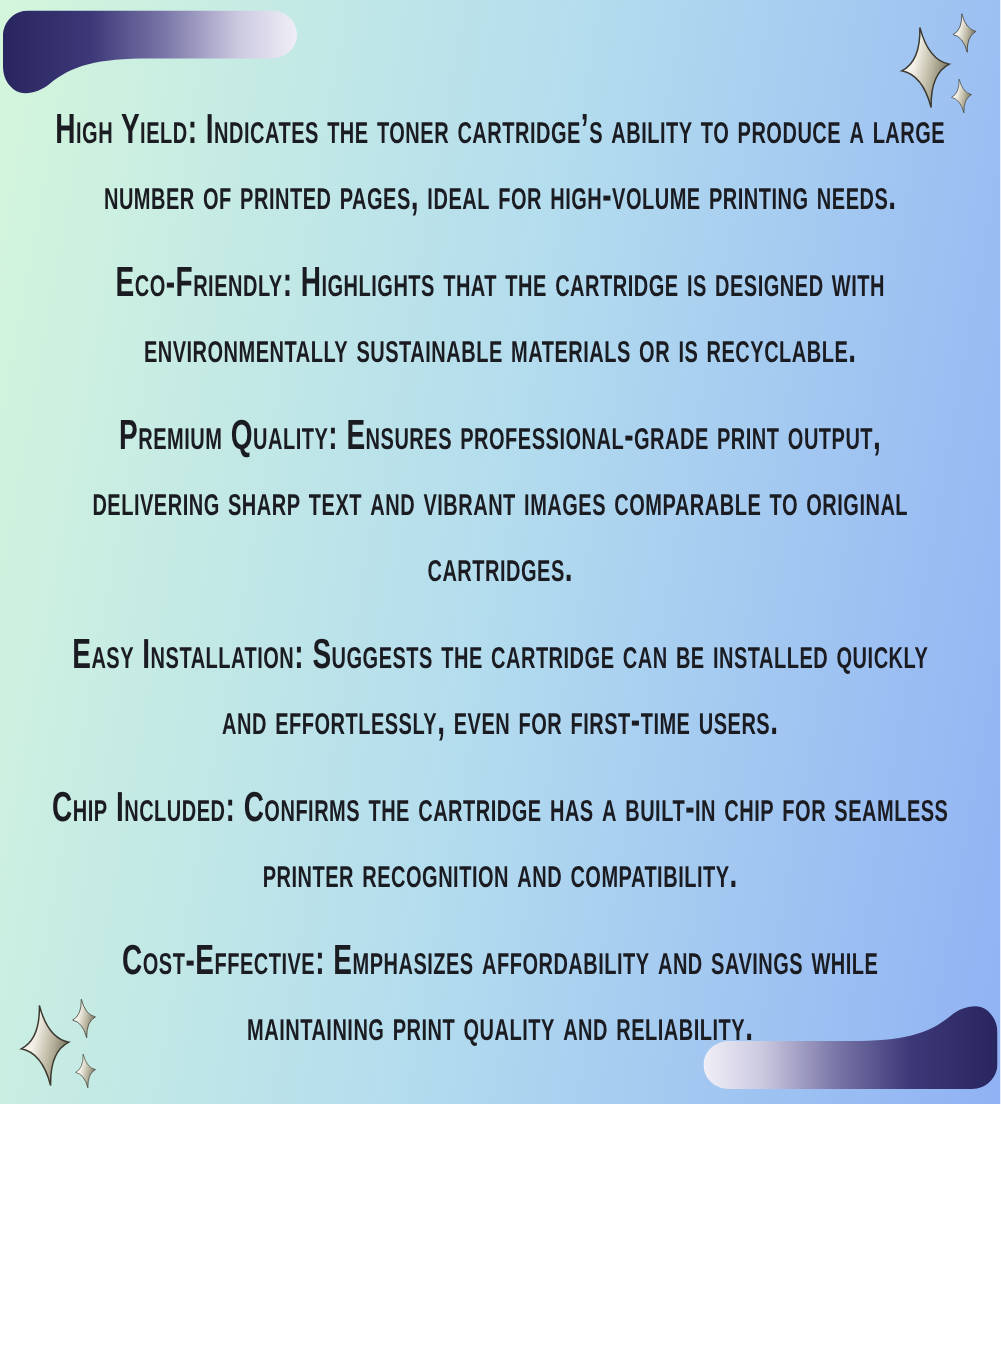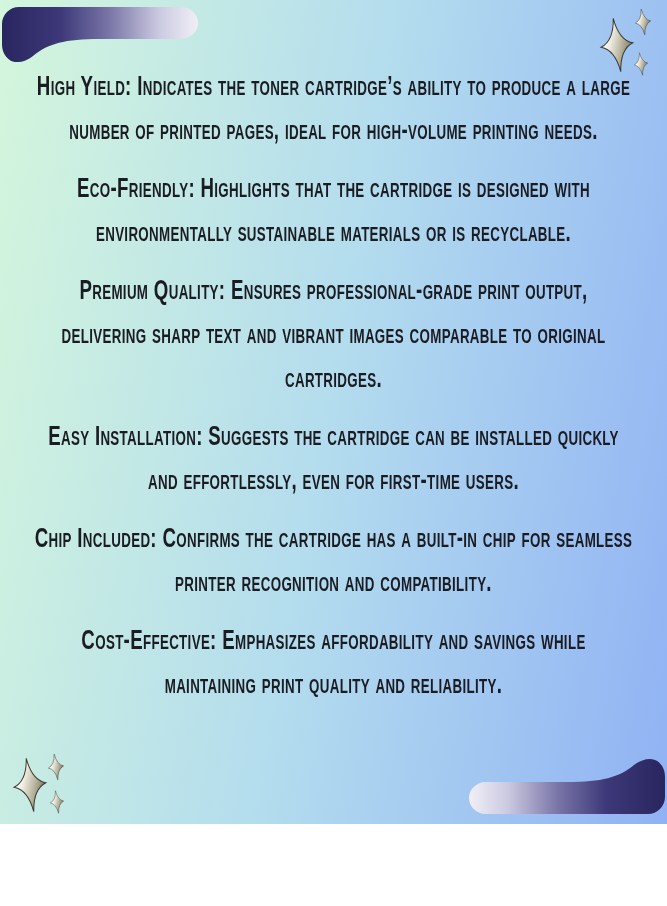--- a/index.html
+++ b/index.html
@@ -3,21 +3,21 @@
 <meta charset="utf-8">
 <style>
   html, body {
     margin: 0;
     padding: 0;
     background: #ffffff;
   }
   .poster {
     position: relative;
     width: 667px;
-    height: 824px;
+    height: 736px;
     overflow: hidden;
     background: linear-gradient(100deg, #d4f6dc 0%, #b3dcee 50%, #90b2f4 100%);
     font-family: "Liberation Sans", "DejaVu Sans", sans-serif;
   }
 
   
   .swoosh {
     position: absolute;
     width: 196px;
     height: 60px;

